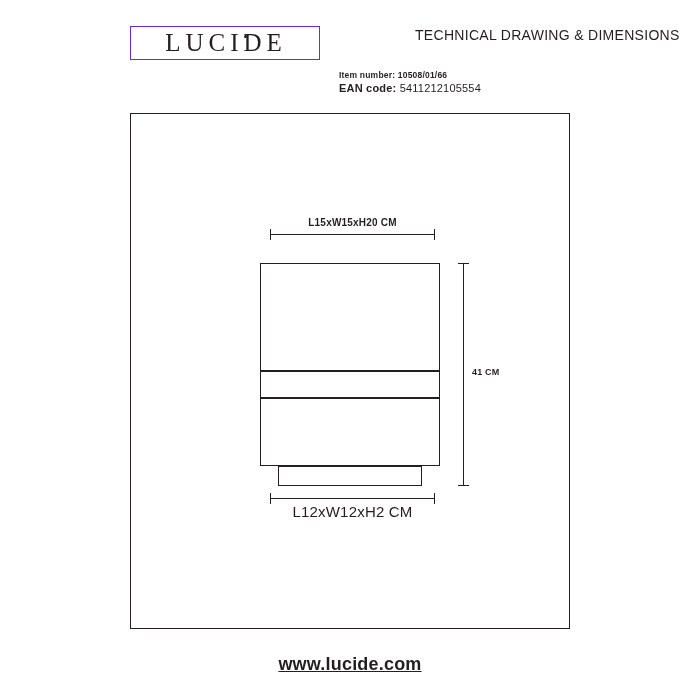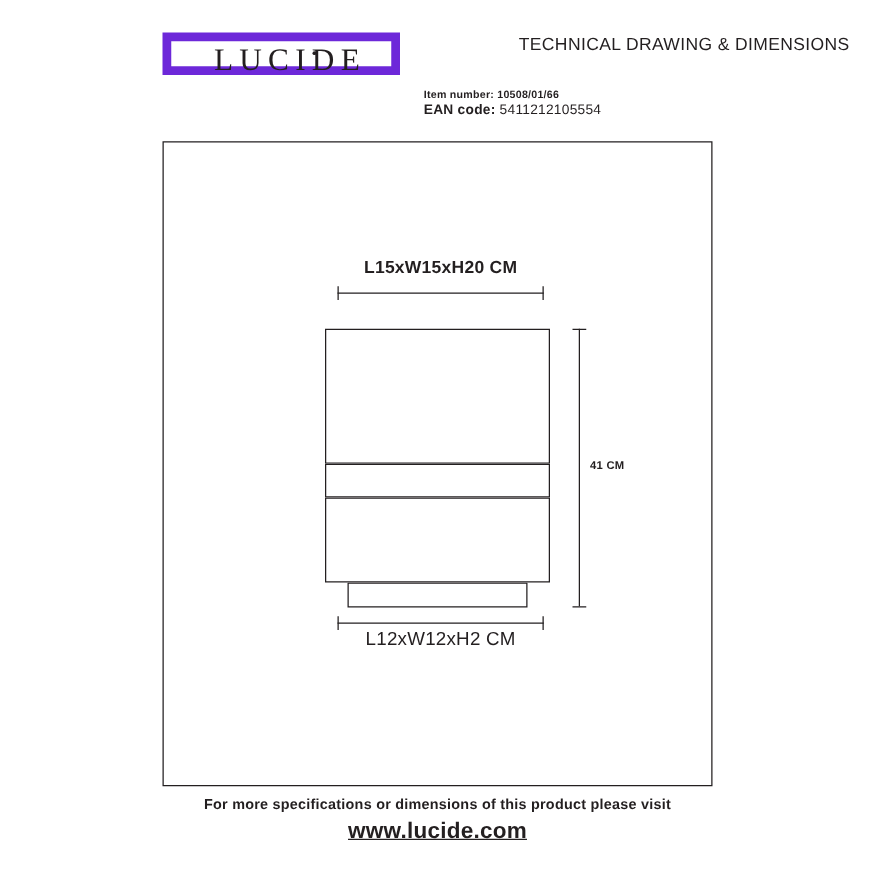--- a/index.html
+++ b/index.html
@@ -23,21 +23,21 @@
     height: 700px;
   }
 
   
   .logo-box {
     position: absolute;
     left: 130px;
     top: 26px;
     width: 190px;
     height: 34px;
-    border: 7px solid #6d28d9;
+    border: 1px solid #6d28d9;
     box-sizing: border-box;
   }
   .logo-text {
     position: absolute;
     left: 0; top: 0;
     width: 190px;
     height: 34px;
     line-height: 32px;
     text-align: center;
     font-family: "Liberation Serif", serif;
@@ -178,24 +178,24 @@
     height: 1px;
     background: #231f20;
   }
 
   .dim-top-line  { left: 140px; top: 121px; width: 165px; }
   .dim-top-t1    { left: 140px; top: 116px; height: 11px; }
   .dim-top-t2    { left: 304px; top: 116px; height: 11px; }
   .dim-top-label {
     position: absolute;
     left: 140px;
-    top: 92px;
+    top: 104px;
     width: 165px;
     text-align: center;
-    font-size: 14px;
+    font-size: 10px;
     font-weight: bold;
     letter-spacing: 0.2px;
   }
 
   .dim-bot-line  { left: 140px; top: 385px; width: 165px; }
   .dim-bot-t1    { left: 140px; top: 380px; height: 11px; }
   .dim-bot-t2    { left: 304px; top: 380px; height: 11px; }
   .dim-bot-label {
     position: absolute;
     left: 140px;
@@ -286,16 +286,15 @@
     <div class="dim-tick-h dim-right-t2"></div>
     <div class="dim-right-label">41 CM</div>
 
     <div class="dim-line-h dim-bot-line"></div>
     <div class="dim-tick-v dim-bot-t1"></div>
     <div class="dim-tick-v dim-bot-t2"></div>
     <div class="dim-bot-label">L12xW12xH2 CM</div>
 
   </div>
 
-  <div class="footer-line1">For more specifications or dimensions of this product please visit</div>
   <div class="footer-line2">www.lucide.com</div>
 
 </div>
 
 </body></html>

